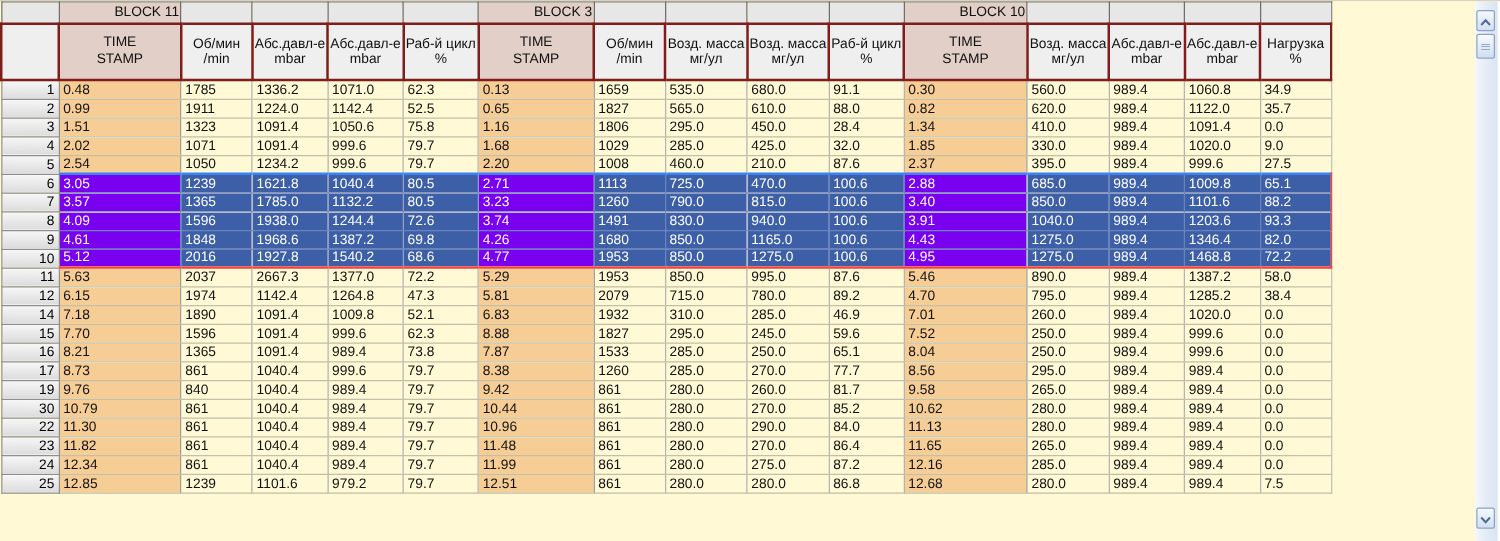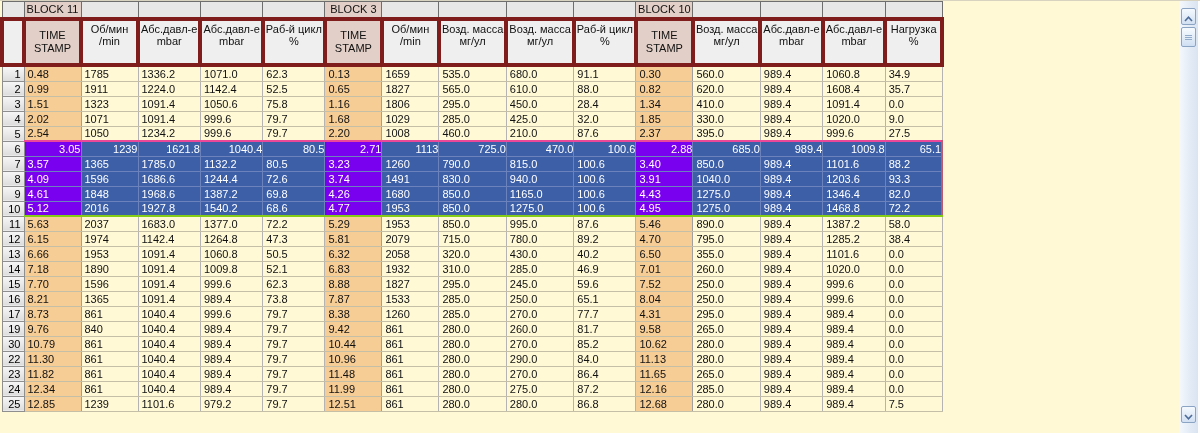--- a/index.html
+++ b/index.html
@@ -3,39 +3,39 @@
 <meta charset="utf-8">
 <style>
   html,body{margin:0;padding:0;}
   body{font-family:"Liberation Sans",sans-serif;}
   .screen{width:1200px;height:433px;display:flex;flex-direction:row;background:#FFF9D6;overflow:hidden;border-top:1px solid #d7d3c0;}
   .grid-wrap{flex:none;}
   table.grid{border-collapse:collapse;table-layout:fixed;}
   table.grid th, table.grid td{font-size:11px;font-weight:normal;overflow:hidden;white-space:nowrap;color:#111;}
   
   tr.block-row{height:17px;}
-  tr.block-row th{background:#E7E7E7;border:1px solid #6e6e6e;text-align:center;}
+  tr.block-row th{background:#E7E7E7;border:1px solid #6e6e6e;text-align:right;padding-left:44px;}
   tr.block-row th.blk{background:#E2CFC7;}
   tr.block-row th.corner{background:#E7E7E7;border:1px solid #6e6e6e;}
   
   tr.head-row{height:45px;}
-  tr.head-row th{background:#EFEFEF;border:4px solid #7f1d1d;vertical-align:middle;text-align:center;padding:2px 1px;}
+  tr.head-row th{background:#EFEFEF;border:2px solid #7f1d1d;vertical-align:middle;text-align:center;padding:2px 1px;}
   tr.head-row th.ts{background:#E2CFC7;}
-  tr.head-row th .two{display:flex;flex-direction:column;justify-content:flex-start;height:38px;}
+  tr.head-row th .two{display:flex;flex-direction:column;justify-content:center;height:38px;}
   tr.head-row th .mid{display:flex;flex-direction:column;justify-content:center;height:38px;line-height:13px;}
   
   tbody tr{height:14.27px;}
   tbody th.rownum{background:linear-gradient(180deg,#f7f7f7,#dcdcdc);border:1px solid #8f8f8f;text-align:right;padding-right:3px;color:#000;}
   tbody td{background:#FFF9D6;border-right:1px solid #b4b4b4;border-bottom:1px solid #c4bfa6;padding:0 0 0 3px;text-align:left;}
   tbody td.ts{background:#F7CD96;border-right:1px solid #a08softwareduplicate;}
   tbody td.ts{border-right:1px solid #a0a0a0;}
   tbody tr.sel td{background:#3C5FA7;color:#fff;border-right:1px solid #6c82bd;border-bottom:1px solid #6c82bd;}
   tbody tr.sel td.ts{background:#7A00F0;}
-  tbody tr.sel-top td{border-top:2px solid #ec4899;text-align:right;}
-  tbody tr.sel-bottom td{border-bottom:2px solid #84cc16;}
+  tbody tr.sel-top td{border-top:2px solid #3b82f6;}
+  tbody tr.sel-bottom td{border-bottom:2px solid #ef4444;}
   tbody tr.sel td.sel-right{border-right:2px solid #c05a6a;}
   
   .filler{flex:1;background:#FFF9D6;}
   .vscroll{flex:none;width:18px;position:relative;background:linear-gradient(90deg,#F4F8FC,#E3EBF6 55%,#DAE4F1);}
   .sb-btn{position:absolute;left:1px;width:15px;height:17px;box-sizing:border-box;border:1px solid #8CA4C4;border-radius:2px;
           background:linear-gradient(180deg,#F4F9FE,#D2E0F2);display:flex;align-items:center;justify-content:center;cursor:pointer;}
   .sb-up{top:7px;}
   .sb-down{bottom:11px;}
   .sb-thumb{position:absolute;top:26px;left:1px;width:15px;height:20px;box-sizing:border-box;border:1px solid #8CA4C4;border-radius:2px;
           background:linear-gradient(180deg,#F7FBFE,#CFDFF2);display:flex;align-items:center;justify-content:center;cursor:pointer;}
@@ -206,21 +206,21 @@
             <td>1142.4</td>
             <td>52.5</td>
             <td class="ts">0.65</td>
             <td>1827</td>
             <td>565.0</td>
             <td>610.0</td>
             <td>88.0</td>
             <td class="ts">0.82</td>
             <td>620.0</td>
             <td>989.4</td>
-            <td>1608.4</td>
+            <td>1122.0</td>
             <td>35.7</td>
           </tr>
           <tr class="">
             <th class="rownum">3</th>
             <td class="ts">1.51</td>
             <td>1323</td>
             <td>1091.4</td>
             <td>1050.6</td>
             <td>75.8</td>
             <td class="ts">1.16</td>
@@ -303,21 +303,21 @@
             <td class="ts">3.40</td>
             <td>850.0</td>
             <td>989.4</td>
             <td>1101.6</td>
             <td class="sel-right">88.2</td>
           </tr>
           <tr class="sel">
             <th class="rownum">8</th>
             <td class="ts">4.09</td>
             <td>1596</td>
-            <td>1686.6</td>
+            <td>1938.0</td>
             <td>1244.4</td>
             <td>72.6</td>
             <td class="ts">3.74</td>
             <td>1491</td>
             <td>830.0</td>
             <td>940.0</td>
             <td>100.6</td>
             <td class="ts">3.91</td>
             <td>1040.0</td>
             <td>989.4</td>
@@ -357,21 +357,21 @@
             <td class="ts">4.95</td>
             <td>1275.0</td>
             <td>989.4</td>
             <td>1468.8</td>
             <td class="sel-right">72.2</td>
           </tr>
           <tr class="">
             <th class="rownum">11</th>
             <td class="ts">5.63</td>
             <td>2037</td>
-            <td>1683.0</td>
+            <td>2667.3</td>
             <td>1377.0</td>
             <td>72.2</td>
             <td class="ts">5.29</td>
             <td>1953</td>
             <td>850.0</td>
             <td>995.0</td>
             <td>87.6</td>
             <td class="ts">5.46</td>
             <td>890.0</td>
             <td>989.4</td>
@@ -390,38 +390,20 @@
             <td>715.0</td>
             <td>780.0</td>
             <td>89.2</td>
             <td class="ts">4.70</td>
             <td>795.0</td>
             <td>989.4</td>
             <td>1285.2</td>
             <td>38.4</td>
           </tr>
           <tr class="">
-            <th class="rownum">13</th>
-            <td class="ts">6.66</td>
-            <td>1953</td>
-            <td>1091.4</td>
-            <td>1060.8</td>
-            <td>50.5</td>
-            <td class="ts">6.32</td>
-            <td>2058</td>
-            <td>320.0</td>
-            <td>430.0</td>
-            <td>40.2</td>
-            <td class="ts">6.50</td>
-            <td>355.0</td>
-            <td>989.4</td>
-            <td>1101.6</td>
-            <td>0.0</td>
-          </tr>
-          <tr class="">
             <th class="rownum">14</th>
             <td class="ts">7.18</td>
             <td>1890</td>
             <td>1091.4</td>
             <td>1009.8</td>
             <td>52.1</td>
             <td class="ts">6.83</td>
             <td>1932</td>
             <td>310.0</td>
             <td>285.0</td>
@@ -473,21 +455,21 @@
             <td class="ts">8.73</td>
             <td>861</td>
             <td>1040.4</td>
             <td>999.6</td>
             <td>79.7</td>
             <td class="ts">8.38</td>
             <td>1260</td>
             <td>285.0</td>
             <td>270.0</td>
             <td>77.7</td>
-            <td class="ts">4.31</td>
+            <td class="ts">8.56</td>
             <td>295.0</td>
             <td>989.4</td>
             <td>989.4</td>
             <td>0.0</td>
           </tr>
           <tr class="">
             <th class="rownum">19</th>
             <td class="ts">9.76</td>
             <td>840</td>
             <td>1040.4</td>

